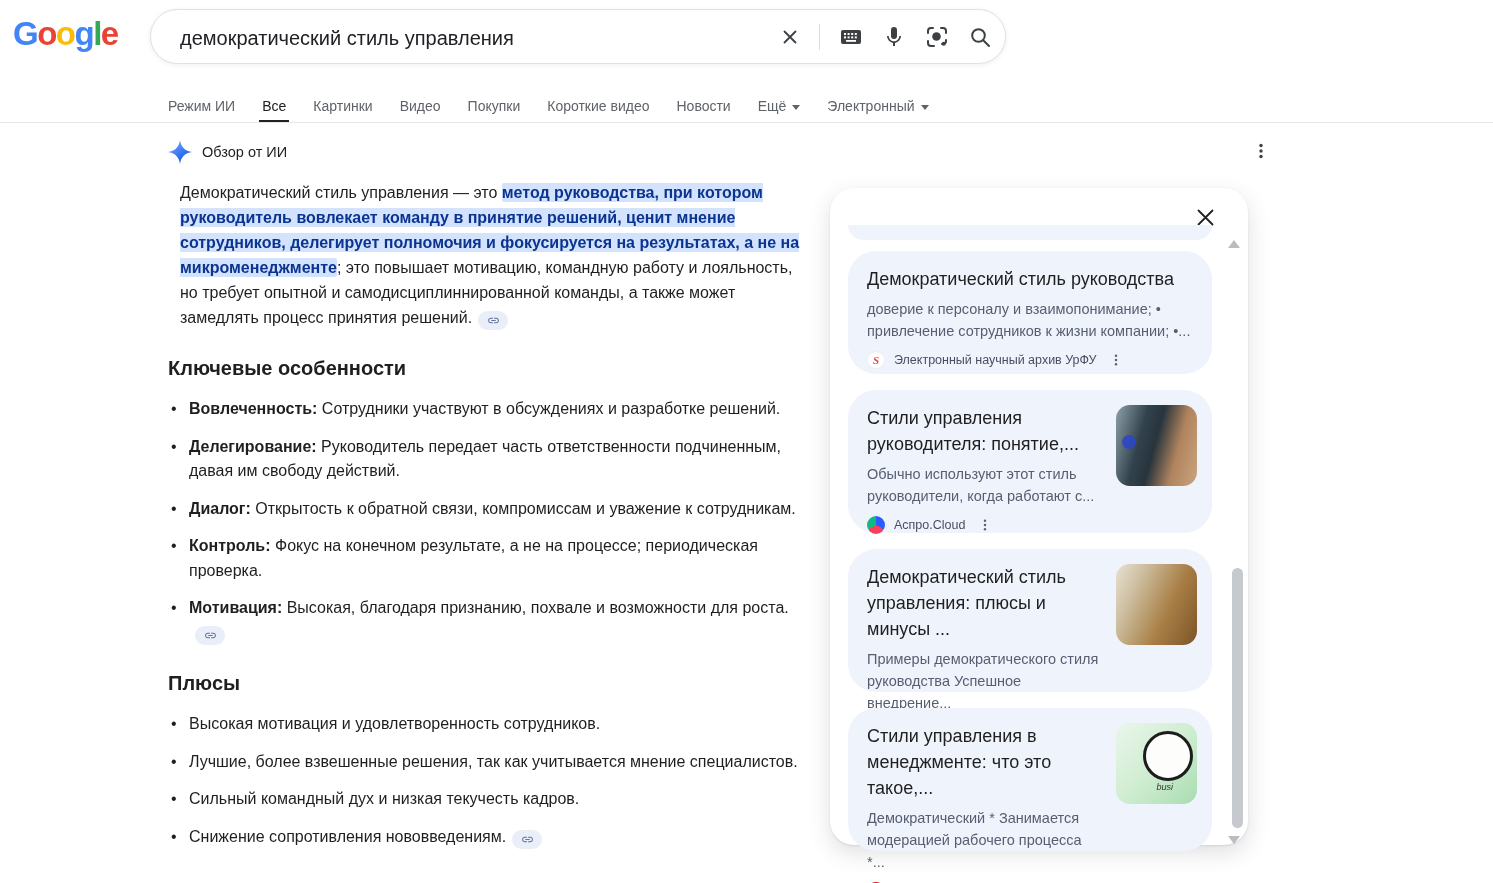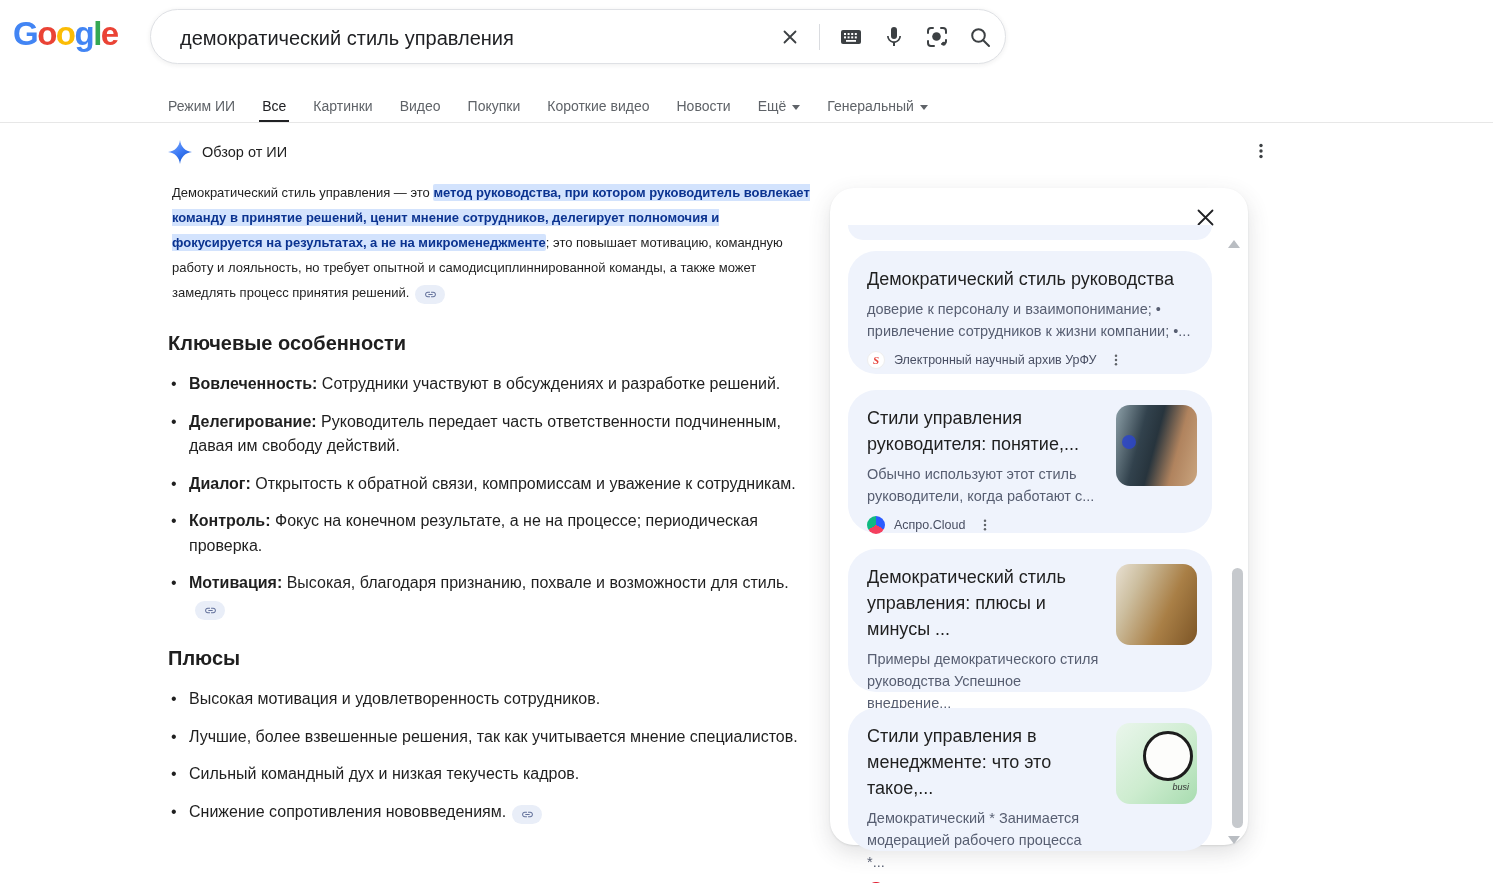--- a/index.html
+++ b/index.html
@@ -25,21 +25,21 @@
   .tabs { position:absolute; left:168px; top:90px; height:32px; display:flex; align-items:center; gap:27px; }
   .tab { position:relative; height:32px; line-height:30px; font-size:14px; color:#5f6368; display:flex; align-items:center; gap:6px; cursor:pointer; white-space:nowrap; }
   .tab.active { color:#202124; }
   .tab.active::after { content:""; position:absolute; left:-3px; right:-3px; bottom:-1px; height:3px; background:#202124; }
   .caret { width:0; height:0; border-left:4px solid transparent; border-right:4px solid transparent; border-top:5px solid #5f6368; margin-top:2px; }
   .header-divider { position:absolute; left:0; top:122px; width:1493px; height:1px; background:#e7e7e7; }
   
   .ai-overview { position:absolute; left:168px; top:139px; width:646px; }
   .aio-header { display:flex; align-items:center; gap:10px; height:26px; }
   .aio-label { font-size:14.5px; color:#1f1f1f; }
-  .aio-paragraph { margin:15px 4px 0; font-size:13px; line-height:25px; color:#1f1f1f; }
+  .aio-paragraph { margin:15px 12px 0; font-size:16px; line-height:25px; color:#1f1f1f; }
   .hl { background:#d3e3fd; color:#0b3390; font-weight:700; border-radius:2px; padding:1px 0; }
   .aio-heading { margin:26px 0 0; font-size:20px; line-height:25px; font-weight:700; color:#1f1f1f; }
   .aio-list { list-style:none; margin:16px 0 0; padding:0; }
   .aio-list li { position:relative; padding-left:21px; font-size:16px; line-height:24.5px; margin-bottom:13px; color:#1f1f1f; }
   .aio-list li::before { content:"•"; position:absolute; left:3px; top:0; }
   .chip {
     display:inline-flex; align-items:center; justify-content:center; width:30px; height:19px;
     background:#e9eef8; border-radius:10px; vertical-align:-4px; margin-left:6px; cursor:pointer;
   }
   .page-kebab { position:absolute; left:1252px; top:142px; cursor:pointer; }
@@ -63,21 +63,21 @@
   .fav-aspro { background:conic-gradient(#2b5cff 0 33%, #f43f5e 33% 66%, #10b981 66% 100%); }
   .fav-gd { background:#9c7c3c; color:#fff; font-size:8px; }
   .fav-syn { background:#fff; border:2px solid #e11b2e; color:#e11b2e; font-size:12px; }
   .card-kebab { margin-left:4px; cursor:pointer; display:flex; align-items:center; }
   .thumb { position:absolute; right:15px; top:15px; width:81px; height:81px; border-radius:14px; overflow:hidden; }
   .t-people { background:linear-gradient(105deg,#8da0a8 0%,#32424d 32%,#27343d 48%,#b0835e 72%,#caa57f 100%); }
   .t-people::after { content:""; position:absolute; left:6px; top:30px; width:14px; height:14px; border-radius:50%; background:#2b45c9; opacity:.85; }
   .t-domino { background:linear-gradient(115deg,#e8e0d2 0%,#cdbfa0 25%,#a97f46 62%,#7c5526 100%); }
   .t-green { background:linear-gradient(135deg,#eaf6ec 0%,#cdeccf 55%,#a8dcb0 100%); }
   .t-green .bulb { position:absolute; right:4px; top:8px; width:44px; height:44px; border-radius:50%; background:#fdfdfb; border:3px solid #1d1d1d; }
-  .t-green .thumb-word { position:absolute; right:8px; bottom:12px; font-size:9px; font-style:italic; color:#333; }
+  .t-green .thumb-word { position:absolute; right:24px; bottom:12px; font-size:9px; font-style:italic; color:#333; }
   
   .scroll-up { position:absolute; right:8px; top:52px; width:0; height:0; border-left:6px solid transparent; border-right:6px solid transparent; border-bottom:8px solid #b9bdc2; cursor:pointer; }
   .scroll-down { position:absolute; right:8px; top:648px; width:0; height:0; border-left:6px solid transparent; border-right:6px solid transparent; border-top:8px solid #b9bdc2; cursor:pointer; }
   .scroll-thumb { position:absolute; right:5px; top:380px; width:11px; height:260px; background:#c6c9cd; border-radius:6px; cursor:pointer; }
 </style>
 </head>
 <body>
 
 <div class="page">
 
@@ -156,21 +156,21 @@
         <span>Короткие видео</span>
       </div>
     <div class="tab">
         <span>Новости</span>
       </div>
     <div class="tab">
         <span>Ещё</span>
         <span class="caret"></span>
       </div>
     <div class="tab">
-        <span>Генеральный</span>
+        <span>Электронный</span>
         <span class="caret"></span>
       </div>
   </nav>
   <div class="header-divider"></div>
 
   <main class="ai-overview">
     <div class="aio-header">
       <svg width="24" height="24" viewBox="0 0 24 24">
         <defs>
             <linearGradient id="gstar" x1="0" y1="0" x2="0.7" y2="1">
@@ -189,21 +189,21 @@
             <path fill="#63719b" d="M3.9 12c0-1.71 1.39-3.1 3.1-3.1h4V7H7c-2.76 0-5 2.24-5 5s2.24 5 5 5h4v-1.9H7c-1.71 0-3.1-1.39-3.1-3.1zM8 13h8v-2H8v2zm9-6h-4v1.9h4c1.71 0 3.1 1.39 3.1 3.1s-1.39 3.1-3.1 3.1h-4V17h4c2.76 0 5-2.24 5-5s-2.24-5-5-5z"></path>
           </svg>
         </span></p>
 
     <h3 class="aio-heading">Ключевые особенности</h3>
     <ul class="aio-list">
       <li><b>Вовлеченность:</b><span> Сотрудники участвуют в обсуждениях и разработке решений.</span></li>
       <li><b>Делегирование:</b><span> Руководитель передает часть ответственности подчиненным, давая им свободу действий.</span></li>
       <li><b>Диалог:</b><span> Открытость к обратной связи, компромиссам и уважение к сотрудникам.</span></li>
       <li><b>Контроль:</b><span> Фокус на конечном результате, а не на процессе; периодическая проверка.</span></li>
-      <li><b>Мотивация:</b><span> Высокая, благодаря признанию, похвале и возможности для стиль.</span><span class="chip">
+      <li><b>Мотивация:</b><span> Высокая, благодаря признанию, похвале и возможности для роста.</span><span class="chip">
             <svg width="13" height="13" viewBox="0 0 24 24">
               <path fill="#63719b" d="M3.9 12c0-1.71 1.39-3.1 3.1-3.1h4V7H7c-2.76 0-5 2.24-5 5s2.24 5 5 5h4v-1.9H7c-1.71 0-3.1-1.39-3.1-3.1zM8 13h8v-2H8v2zm9-6h-4v1.9h4c1.71 0 3.1 1.39 3.1 3.1s-1.39 3.1-3.1 3.1h-4V17h4c2.76 0 5-2.24 5-5s-2.24-5-5-5z"></path>
             </svg>
           </span></li>
     </ul>
 
     <h3 class="aio-heading">Плюсы</h3>
     <ul class="aio-list">
       <li><span>Высокая мотивация и удовлетворенность сотрудников.</span></li>
       <li><span>Лучшие, более взвешенные решения, так как учитывается мнение специалистов.</span></li>

